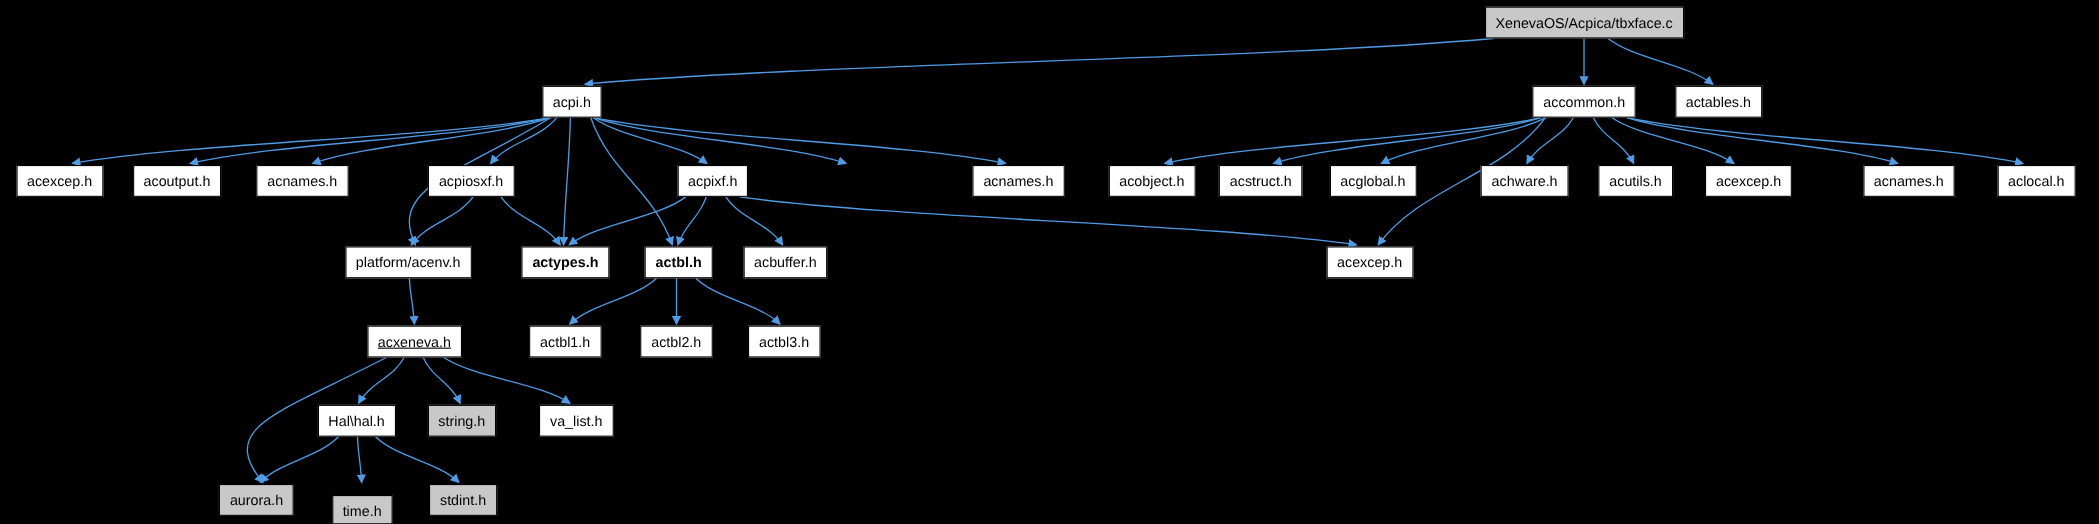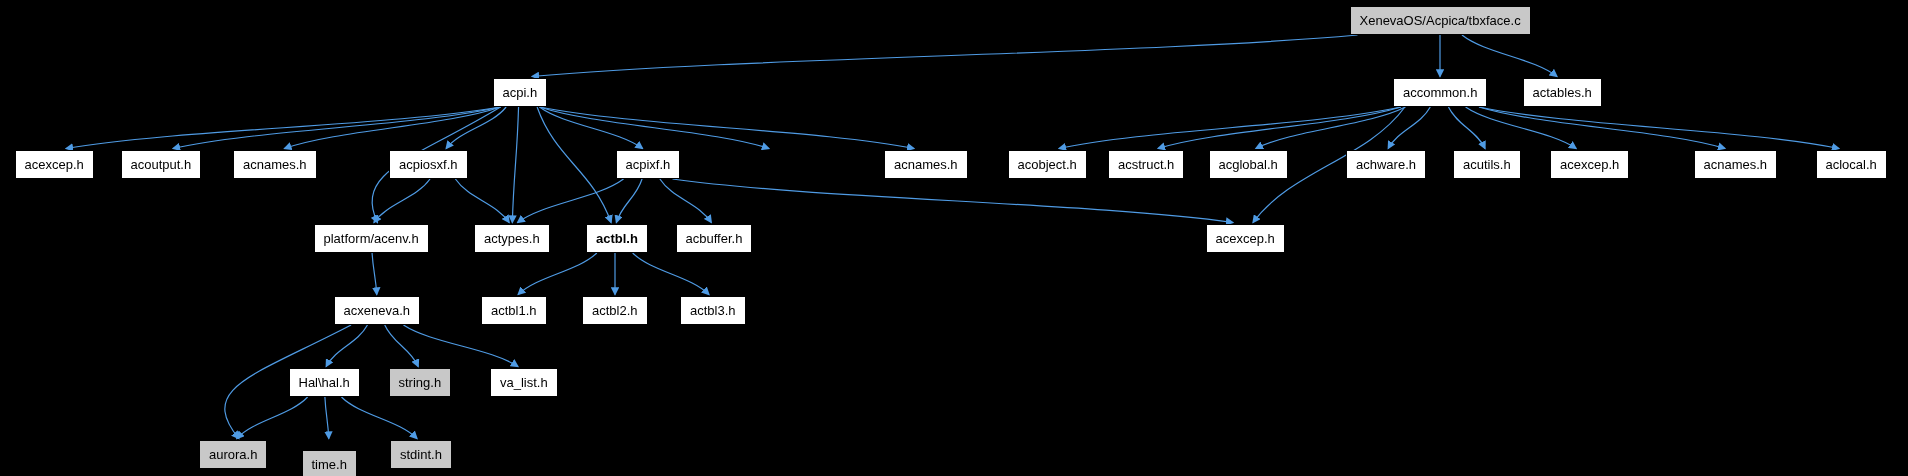--- a/index.html
+++ b/index.html
@@ -106,25 +106,25 @@
     <div class="node" style="left: 884px; top: 150px;">acnames.h</div>
     <div class="node" style="left: 1007.5px; top: 150px;">acobject.h</div>
     <div class="node" style="left: 1108px; top: 150px;">acstruct.h</div>
     <div class="node" style="left: 1208.5px; top: 150px;">acglobal.h</div>
     <div class="node" style="left: 1346px; top: 150px;">achware.h</div>
     <div class="node" style="left: 1453px; top: 150px;">acutils.h</div>
     <div class="node" style="left: 1550px; top: 150px;">acexcep.h</div>
     <div class="node" style="left: 1693.5px; top: 150px;">acnames.h</div>
     <div class="node" style="left: 1815.5px; top: 150px;">aclocal.h</div>
     <div class="node" style="left: 313.5px; top: 224px;">platform/acenv.h</div>
-    <div class="node" style="left: 474px; top: 224px;">actypes.h</div>
+    <div class="node" style="left: 474px; top: 224px; font-weight: bold;">actypes.h</div>
     <div class="node" style="left: 586px; top: 224px; font-weight: bold;">actbl.h</div>
     <div class="node" style="left: 675.5px; top: 224px;">acbuffer.h</div>
     <div class="node" style="left: 1205.5px; top: 224px;">acexcep.h</div>
-    <div class="node" style="left: 333.5px; top: 296px;">acxeneva.h</div>
+    <div class="node" style="left: 333.5px; top: 296px; text-decoration: underline;">acxeneva.h</div>
     <div class="node" style="left: 481px; top: 296px;">actbl1.h</div>
     <div class="node" style="left: 582px; top: 296px;">actbl2.h</div>
     <div class="node" style="left: 680px; top: 296px;">actbl3.h</div>
     <div class="node" style="left: 288.5px; top: 368px;">Hal\hal.h</div>
     <div class="node gray" style="left: 388.5px; top: 368px;">string.h</div>
     <div class="node" style="left: 490px; top: 368px;">va_list.h</div>
     <div class="node gray" style="left: 199px; top: 440px;">aurora.h</div>
     <div class="node gray" style="left: 301.5px; top: 440px; margin-top: 10px;">time.h</div>
     <div class="node gray" style="left: 390px; top: 440px;">stdint.h</div>
   </div>

